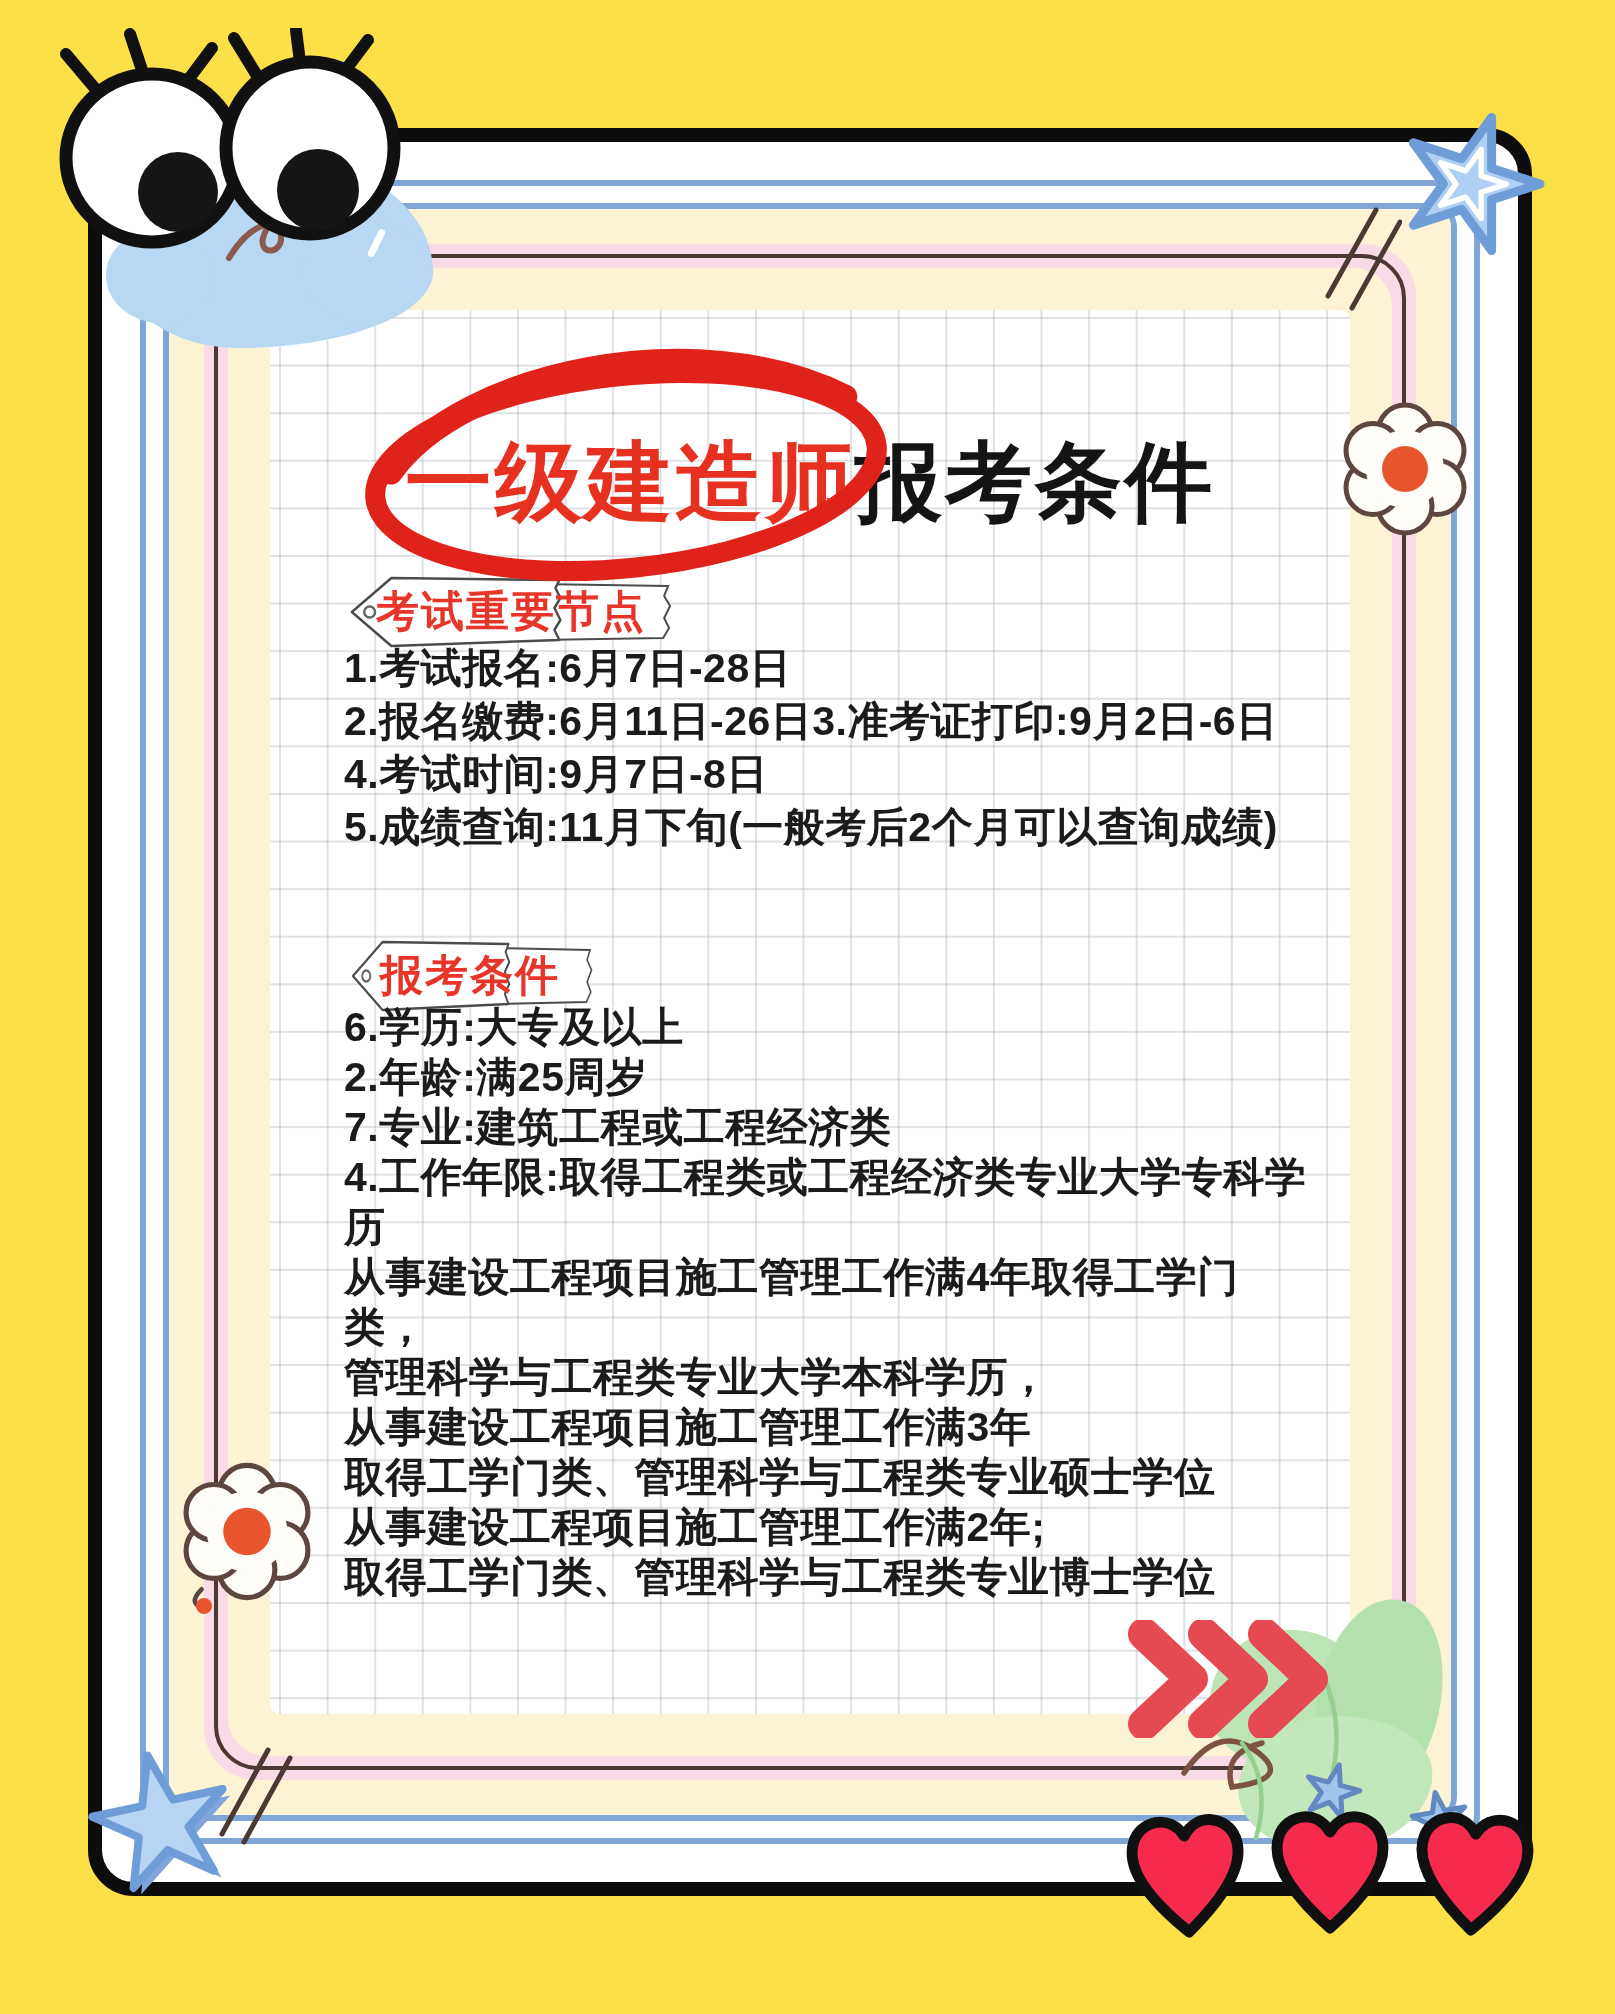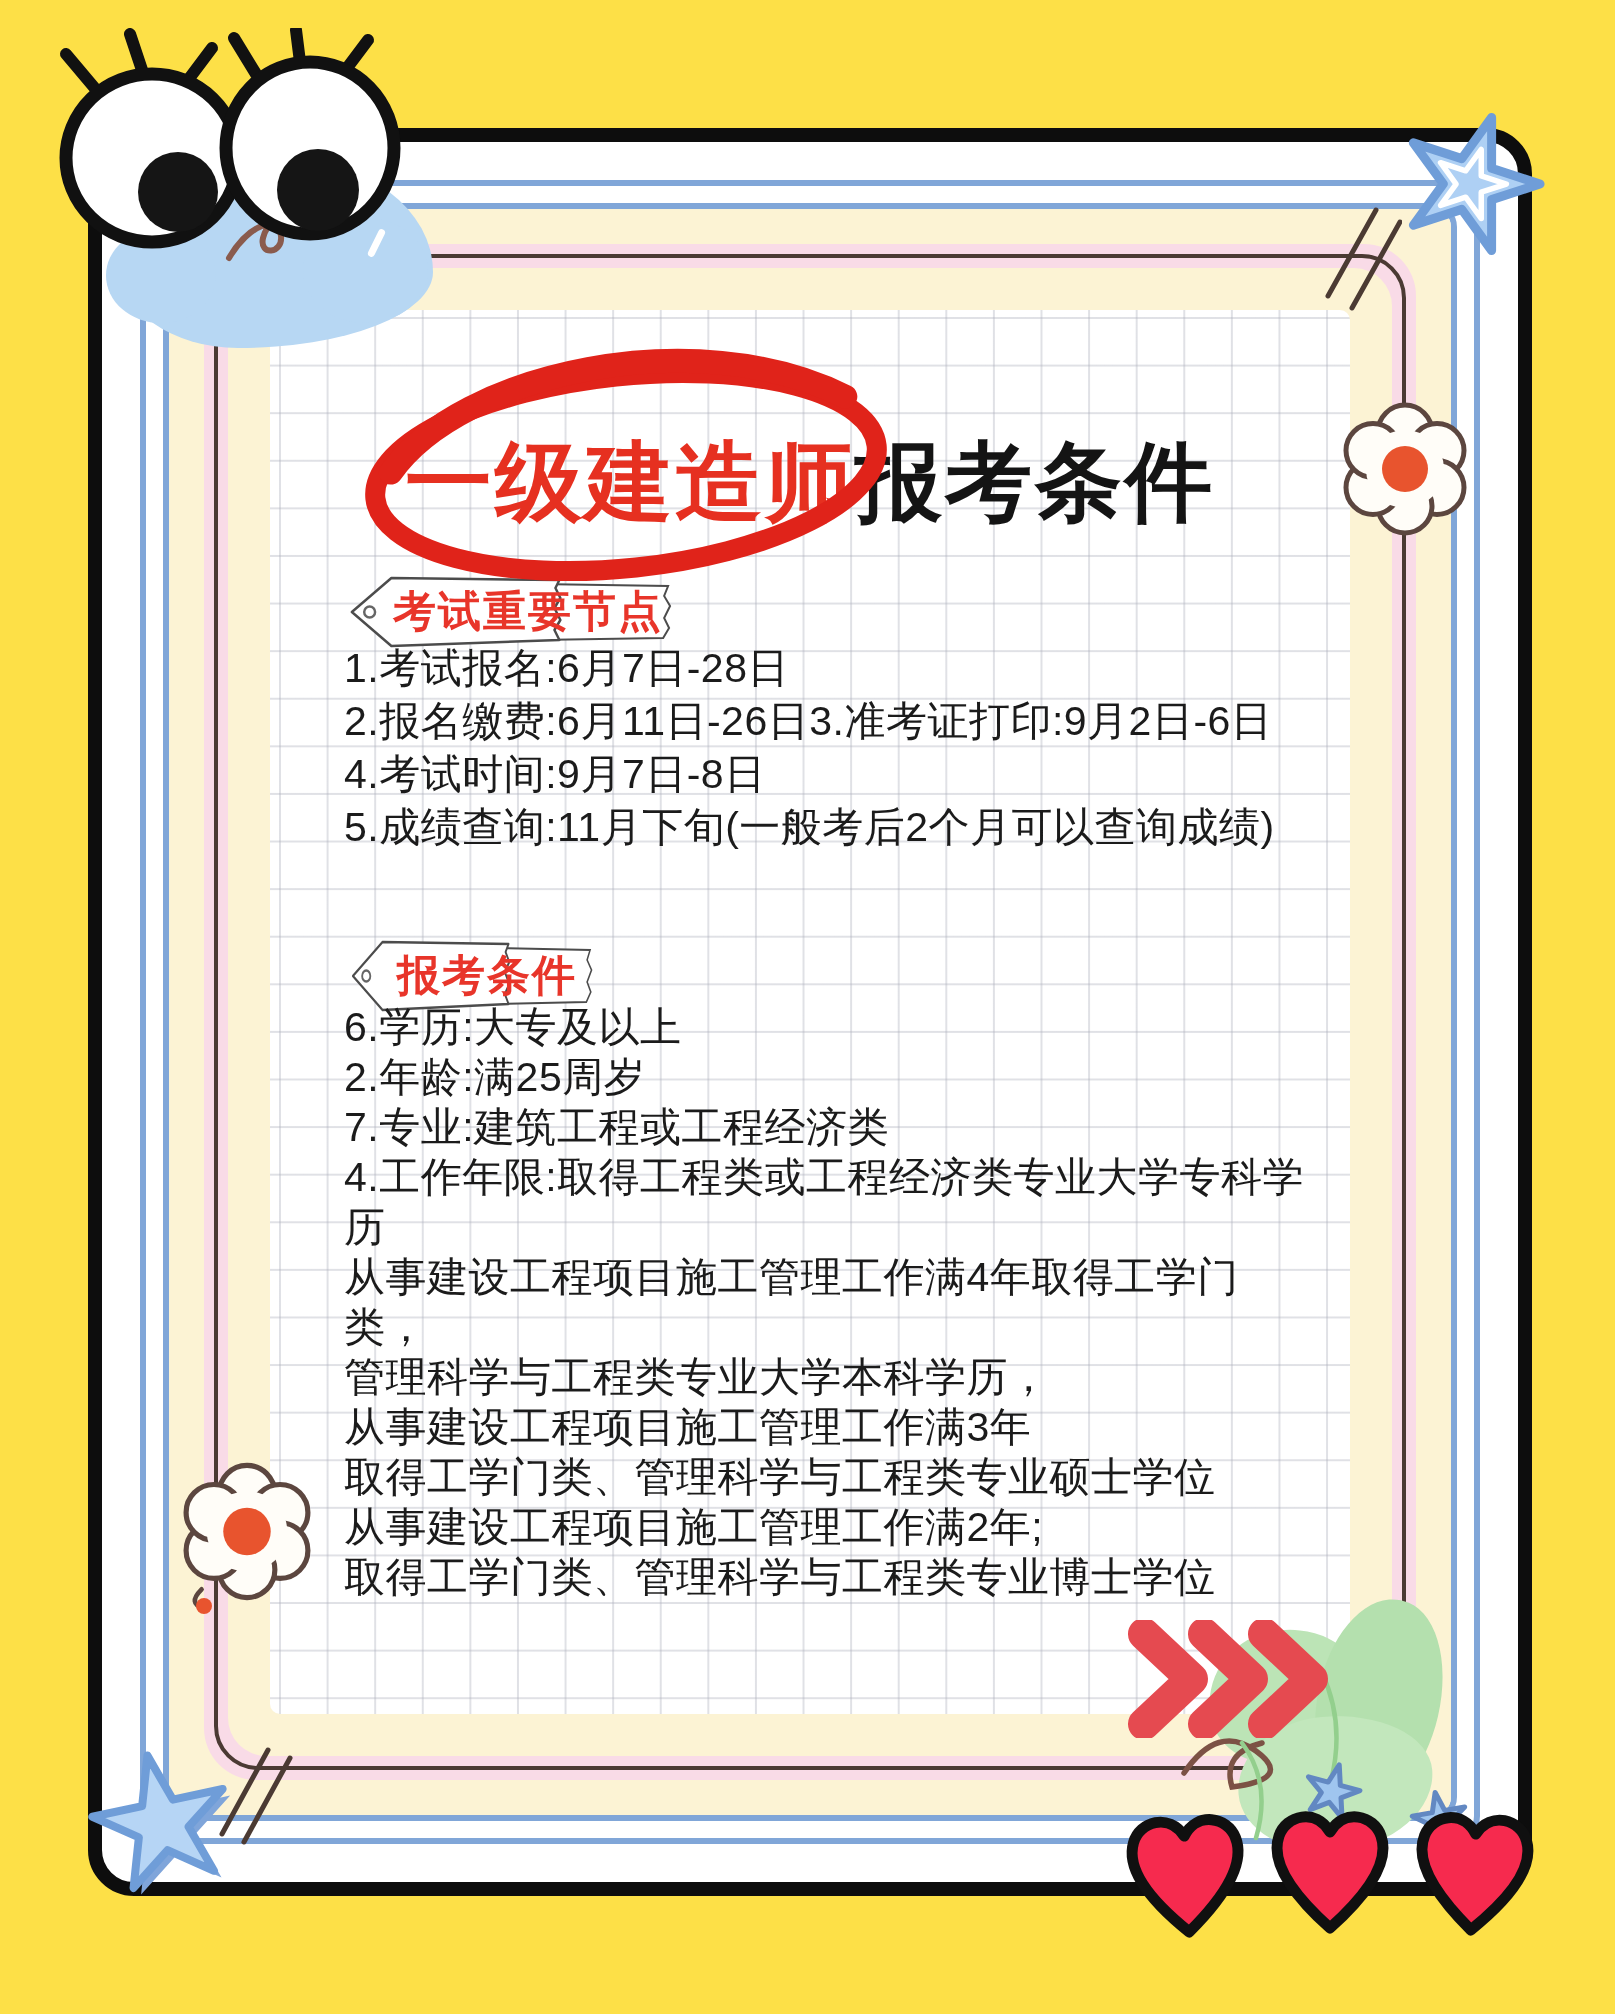--- a/index.html
+++ b/index.html
@@ -25,29 +25,29 @@
   
   .layer { position:absolute; inset:0; }
   .title { position:absolute; left:270px; top:424px; width:1080px; text-align:center;
            font-size:87px; font-weight:900; letter-spacing:3px; white-space:nowrap; z-index:5; }
   .t-red   { color:#e63020; }
   .t-black { color:#141414; }
   .circle-svg { position:absolute; left:352px; top:348px; width:548px; height:248px; z-index:6; pointer-events:none; }
 
   .tag { position:absolute; height:80px; z-index:5; }
   .tag svg { position:absolute; inset:0; width:100%; height:100%; }
-  .tag .tag-text { position:absolute; left:53px; top:50%; transform:translateY(-50%);
+  .tag .tag-text { position:absolute; left:36px; top:50%; transform:translateY(-50%);
                    color:#e8352a; font-size:43px; font-weight:900; letter-spacing:2px; white-space:nowrap; }
   .tag1 { left:340px; top:572px; width:336px; }
   .tag2 { left:344px; top:936px; width:252px; }
 
   .lines { position:absolute; z-index:5; color:#1b1b1b; }
   .sec1-lines { left:344px; top:642px; font-size:41px; line-height:53px; }
   .sec2-lines { left:344px; top:1002px; font-size:41px; line-height:50px; }
-  .body-line { white-space:nowrap; font-weight:400; letter-spacing:.5px; }
+  .body-line { white-space:nowrap; font-weight:700; letter-spacing:.5px; }
 
   
   .deco { position:absolute; }
   .eyes-svg { left:38px; top:28px; width:372px; height:230px; z-index:50; }
   .cloud { left:118px; top:158px; width:315px; height:190px; background:#b7d7f3; z-index:20;
            border-radius:52% 48% 62% 38% / 55% 60% 40% 45%; }
   .cloud:before { content:""; position:absolute; left:185px; top:60px; width:125px; height:105px;
                   background:#b7d7f3; border-radius:50%; }
   .cloud:after  { content:""; position:absolute; left:-12px; top:70px; width:110px; height:95px;
                   background:#b7d7f3; border-radius:50%; }

